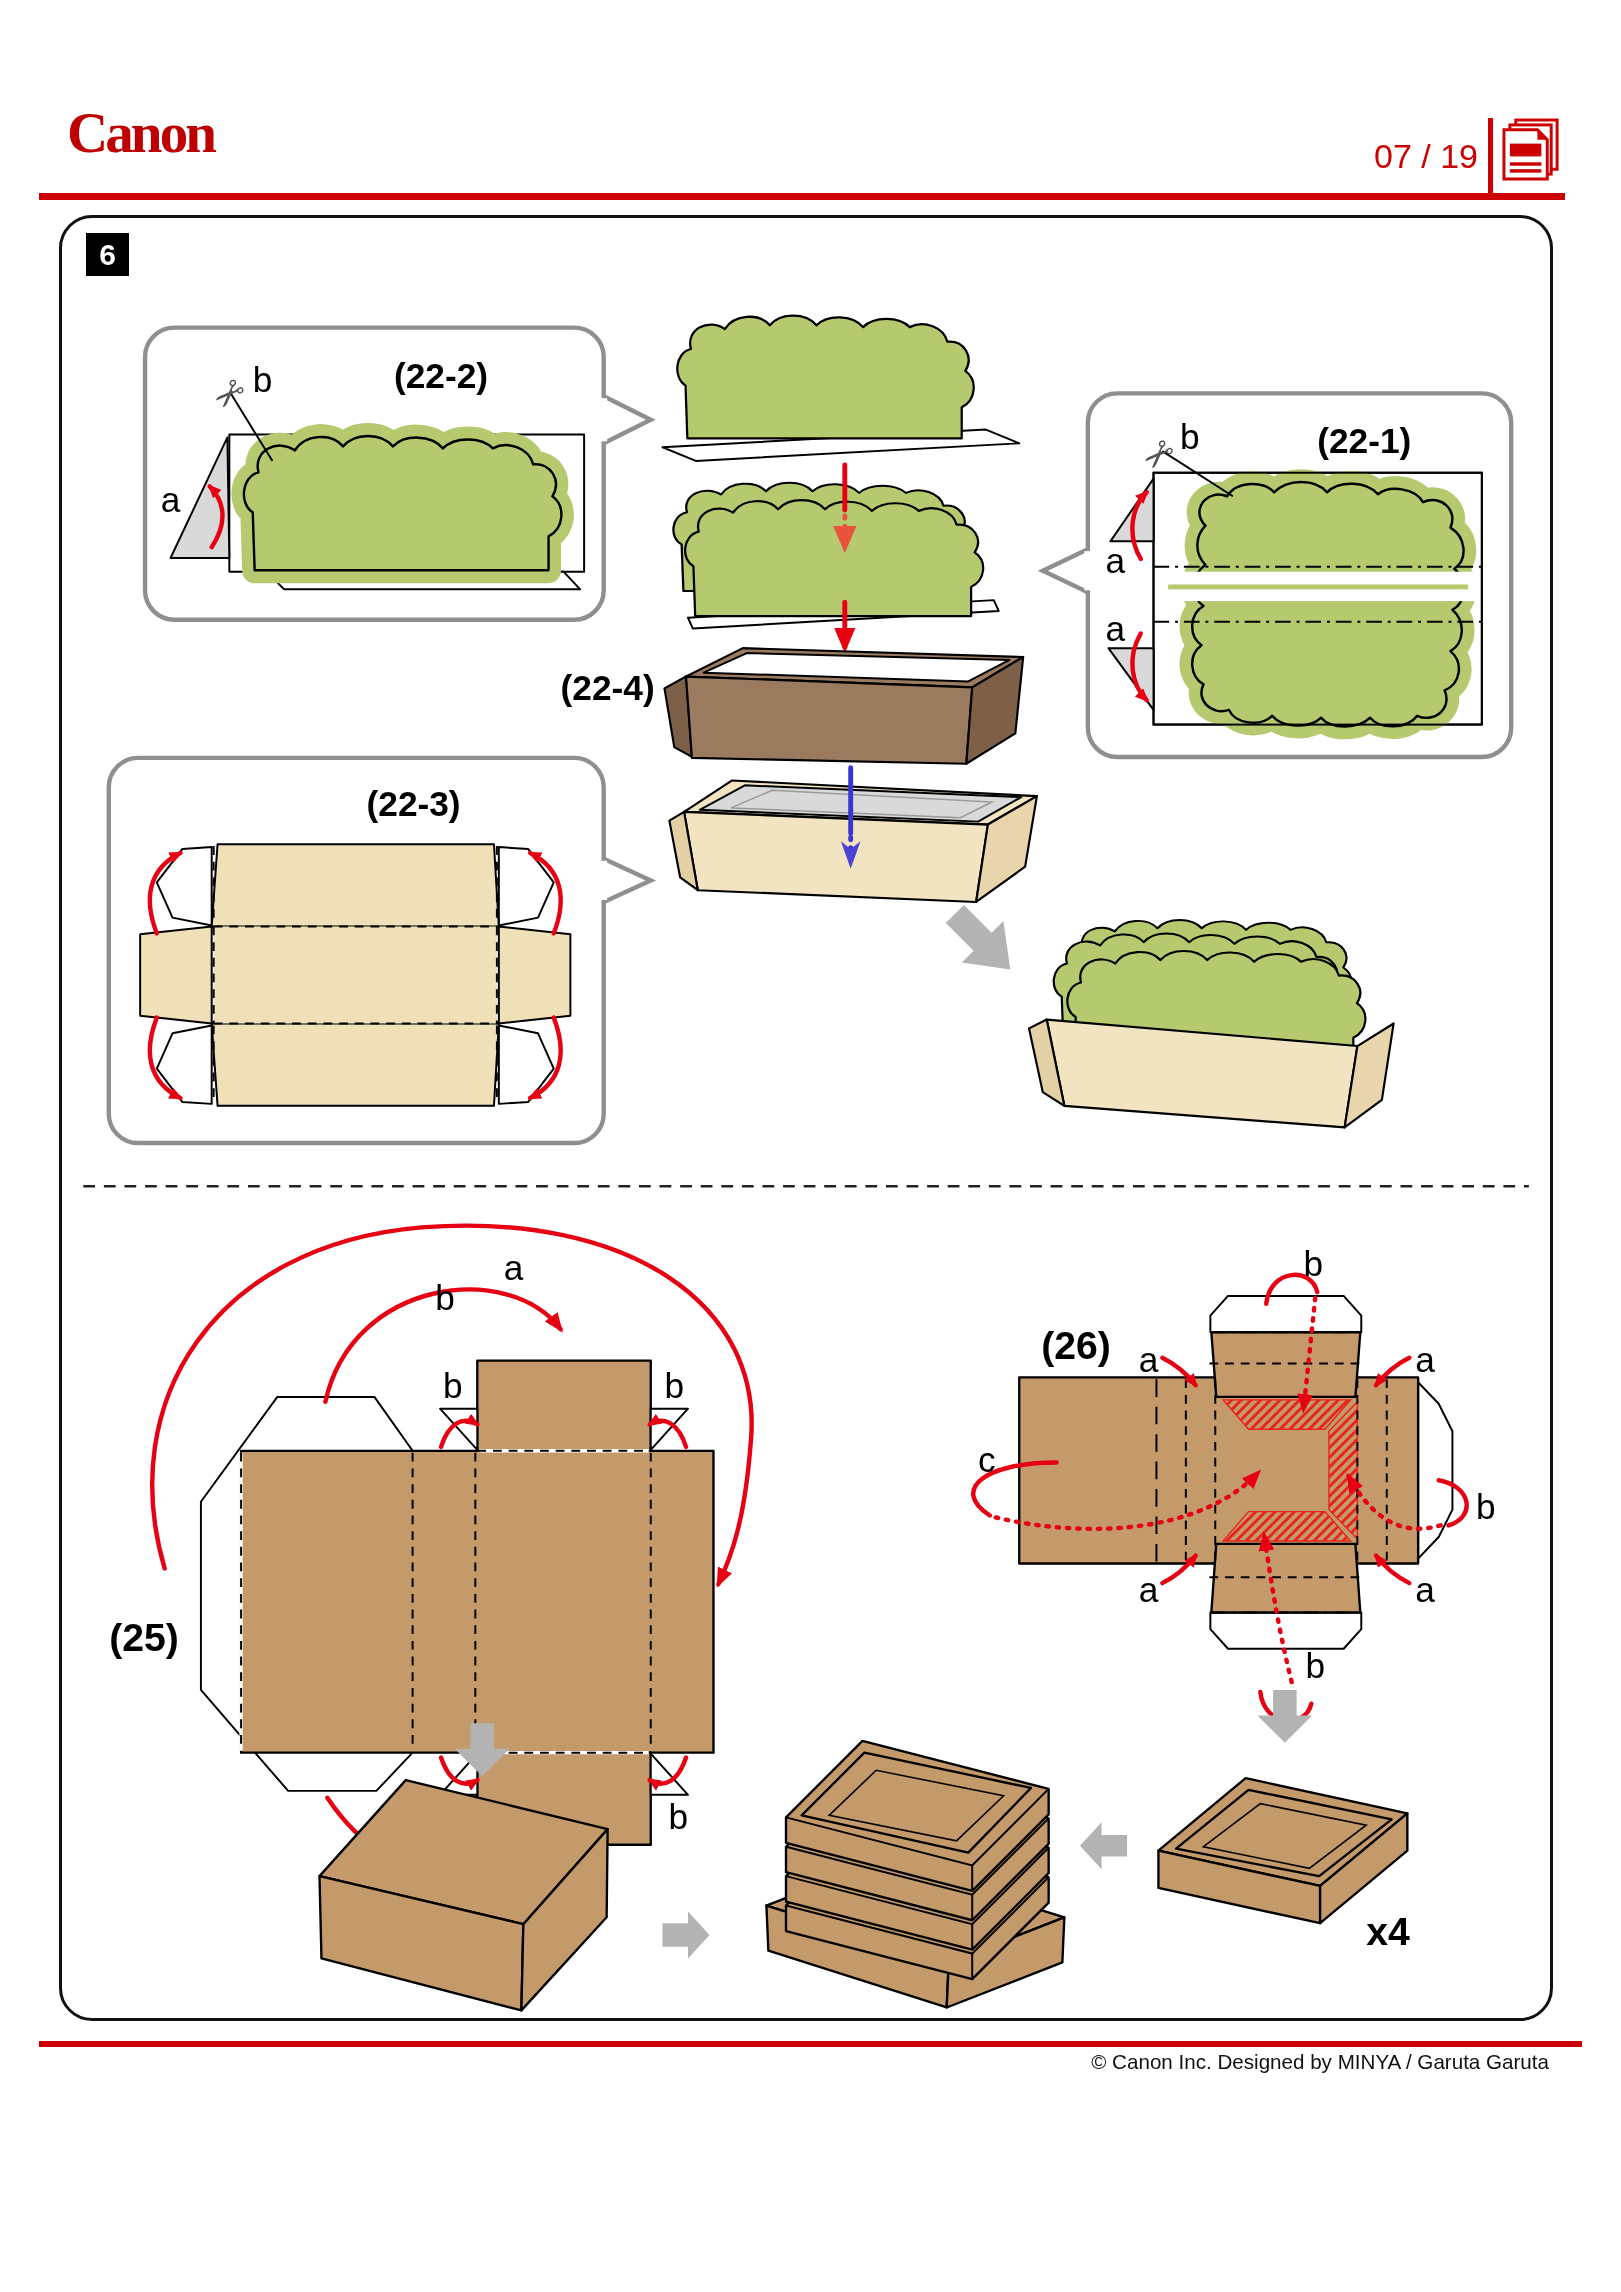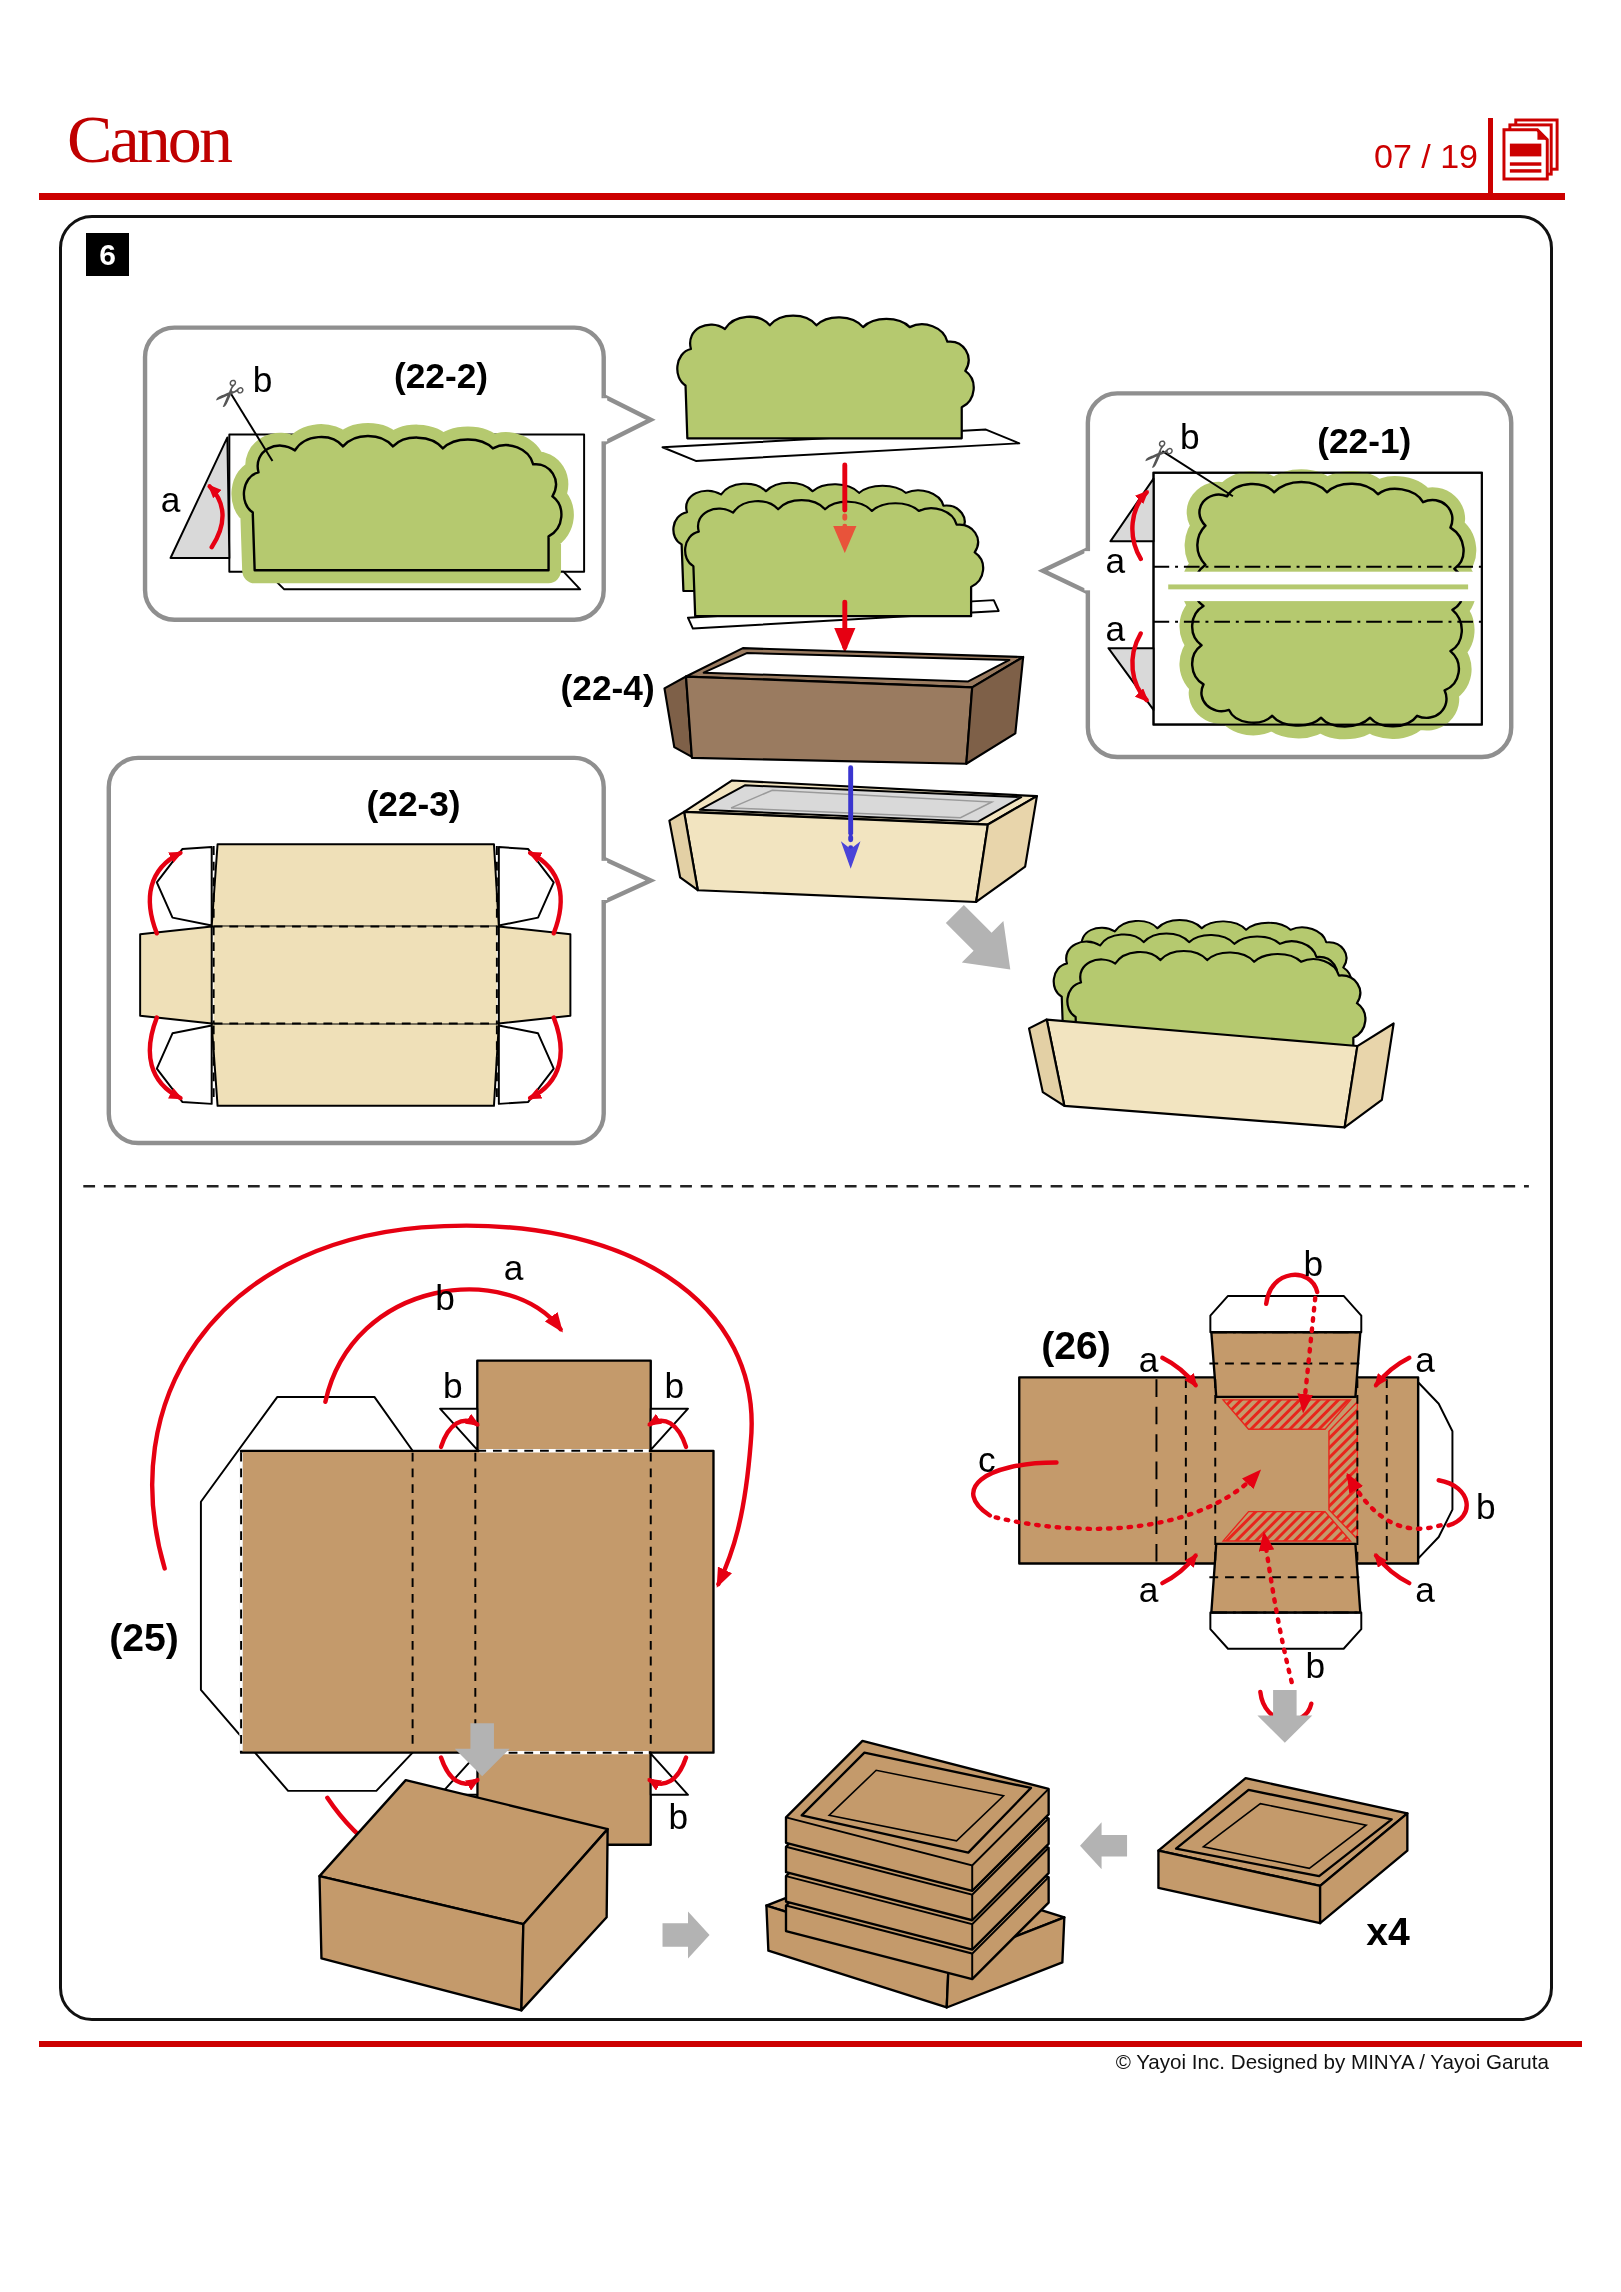--- a/index.html
+++ b/index.html
@@ -1,19 +1,19 @@
 <!DOCTYPE html>
 <html><head>
 <meta charset="utf-8">
 <style>
   html,body{margin:0;padding:0;background:#ffffff;}
   body{width:1621px;height:2293px;position:relative;font-family:"Liberation Sans",sans-serif;}
   .abs{position:absolute;}
   
-  .logo{left:67px;top:100px;font-size:68px;font-weight:normal;color:#bf0000;letter-spacing:-2.9px;font-family:"Liberation Serif",serif;}
+  .logo{left:67px;top:100px;font-size:57px;font-weight:bold;color:#bf0000;letter-spacing:-2.9px;font-family:"Liberation Serif",serif;}
   .pagenum{left:1313px;top:137px;width:165px;text-align:right;font-size:34px;font-weight:normal;color:#cc0000;}
   .hsep{left:1488px;top:118px;width:4.9px;height:80px;background:#cc0000;}
   .pgicon{left:1502px;top:118px;}
   .toprule{left:39px;top:193px;width:1526px;height:6.9px;background:#cc0000;}
   
   .frame{left:59px;top:215px;width:1494px;height:1806px;border:3.9px solid #111;border-radius:33px;box-sizing:border-box;}
   .badge{left:86px;top:233px;width:43px;height:43px;background:#000;color:#fff;font-size:30px;font-weight:bold;text-align:center;line-height:43px;}
   
   .botrule{left:39px;top:2041px;width:1543px;height:5.9px;background:#cc0000;}
   .copyright{left:863px;top:2050px;width:686px;text-align:right;font-size:20.6px;color:#111;}
@@ -348,14 +348,14 @@
         <path class="ln" d="M802,1854 L992,1903 L1070,1825"></path>
         <path class="ln" d="M992,1903 L992,1929"></path>
         <path class="kraft" d="M818,1852 L882,1788 L1052,1824 L988,1890 Z"></path>
         <path d="M846,1852 L894,1806 L1024,1832 L976,1878 Z" fill="none" stroke="#000" stroke-width="1.6"></path>
       </g>
     </g>
   </g>
 </svg>
 
 <div class="abs botrule"></div>
-<div class="abs copyright">© Yayoi Inc. Designed by MINYA / Yayoi Garuta</div>
+<div class="abs copyright">© Canon Inc. Designed by MINYA / Garuta Garuta</div>
 
 
 </body></html>

